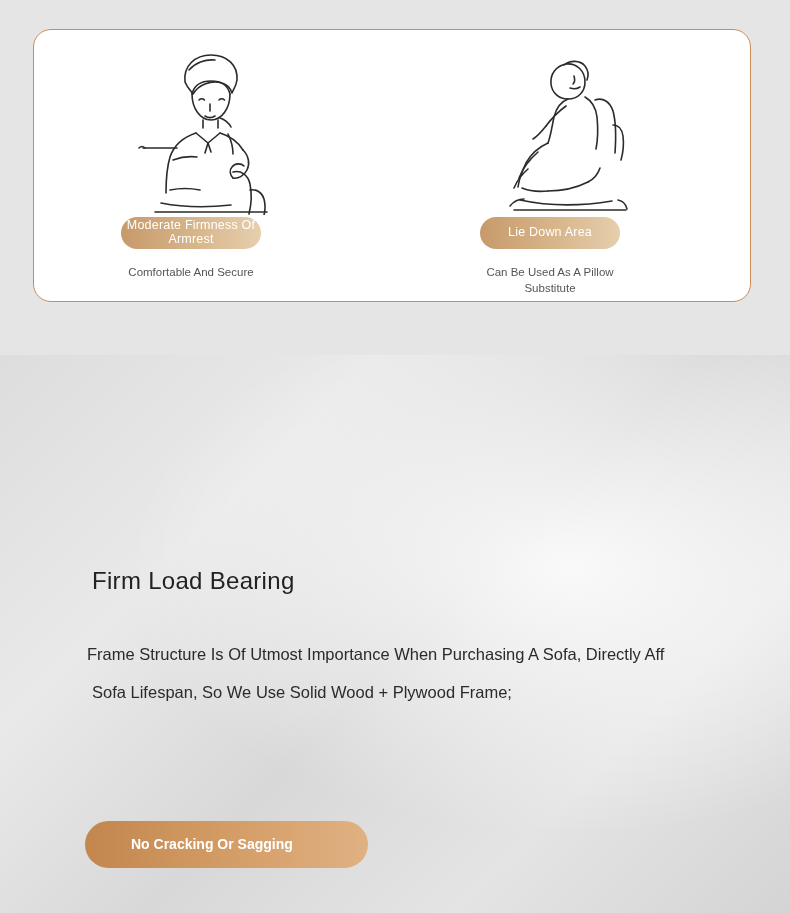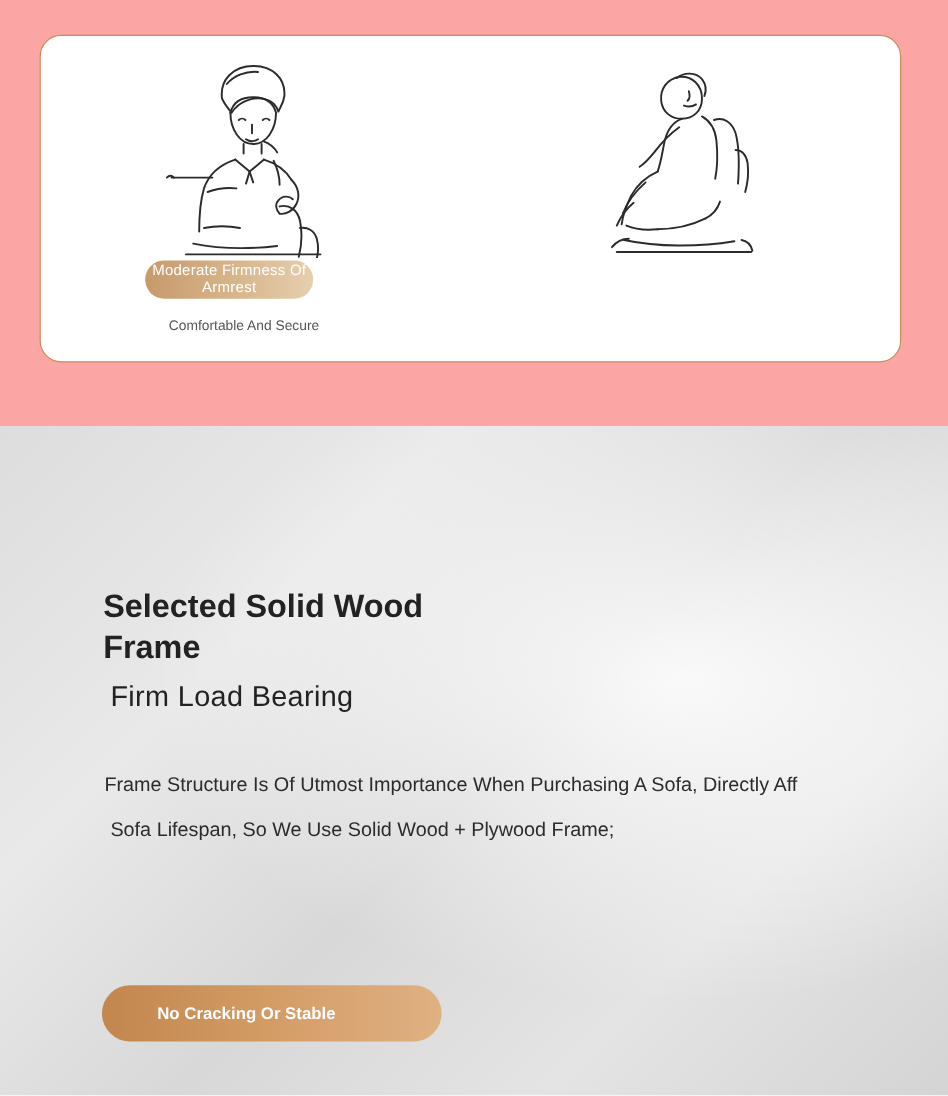--- a/index.html
+++ b/index.html
@@ -16,21 +16,21 @@
     color: #333333;
   }
 
   
   .top-section {
     position: absolute;
     left: 0;
     top: 0;
     width: 790px;
     height: 355px;
-    background: #fca5a5;
+    background: #e5e5e5;
   }
   .feature-card {
     position: absolute;
     left: 33px;
     top: 29px;
     width: 718px;
     height: 273px;
     border: 1px solid #c98d5a;
     border-radius: 18px;
     box-sizing: border-box;
@@ -76,21 +76,21 @@
     text-align: center;
     line-height: 1.1;
     letter-spacing: 0.2px;
   }
   .caption {
     margin-top: 16px;
     width: 150px;
     font-size: 11.5px;
     color: #555555;
     line-height: 1.35;
-    text-align: right;
+    text-align: center;
   }
   
   .col-1 .sketch { margin-left: 4px; }
   .col-1 .pill { margin-left: -44px; }
   .col-1 .caption { margin-left: -44px; }
   .col-2 .sketch { margin-left: -6px; }
   .col-2 .pill { margin-left: -42px; }
   .col-2 .caption { margin-left: -42px; }
 
   
@@ -243,27 +243,30 @@
 
             <path d="M117 60c8-3 15 2 18 11 3 11 3 28 2 42"></path>
             <path d="M135 85c5 0 9 4 10 11 1 8 0 17-2 24"></path>
 
             <path d="M36 170h112"></path>
             <path d="M42 160c28 6 62 6 92 1"></path>
             <path d="M32 166c4-5 9-7 14-7"></path>
             <path d="M140 160c5 1 8 4 9 9"></path>
           </svg>
         </div>
+        <div class="pill">
+          <span>Lie Down Area</span>
+        </div>
+        <div class="caption">Can Be Used As A Pillow Substitute</div>
       </div>
 
     </div>
   </div>
 </div>
 
 <div class="wood-section">
-  <div class="wood-title">Selected Solid Wood Frame</div>
   <div class="wood-subtitle">Firm Load Bearing</div>
   <div class="wood-body-1">Frame Structure Is Of Utmost Importance When Purchasing A Sofa, Directly Aff</div>
   <div class="wood-body-2">Sofa Lifespan, So We Use Solid Wood + Plywood Frame;</div>
   <div class="wood-pill">
-    <span>No Cracking Or Stable</span>
+    <span>No Cracking Or Sagging</span>
   </div>
 </div>
 
 </body></html>

